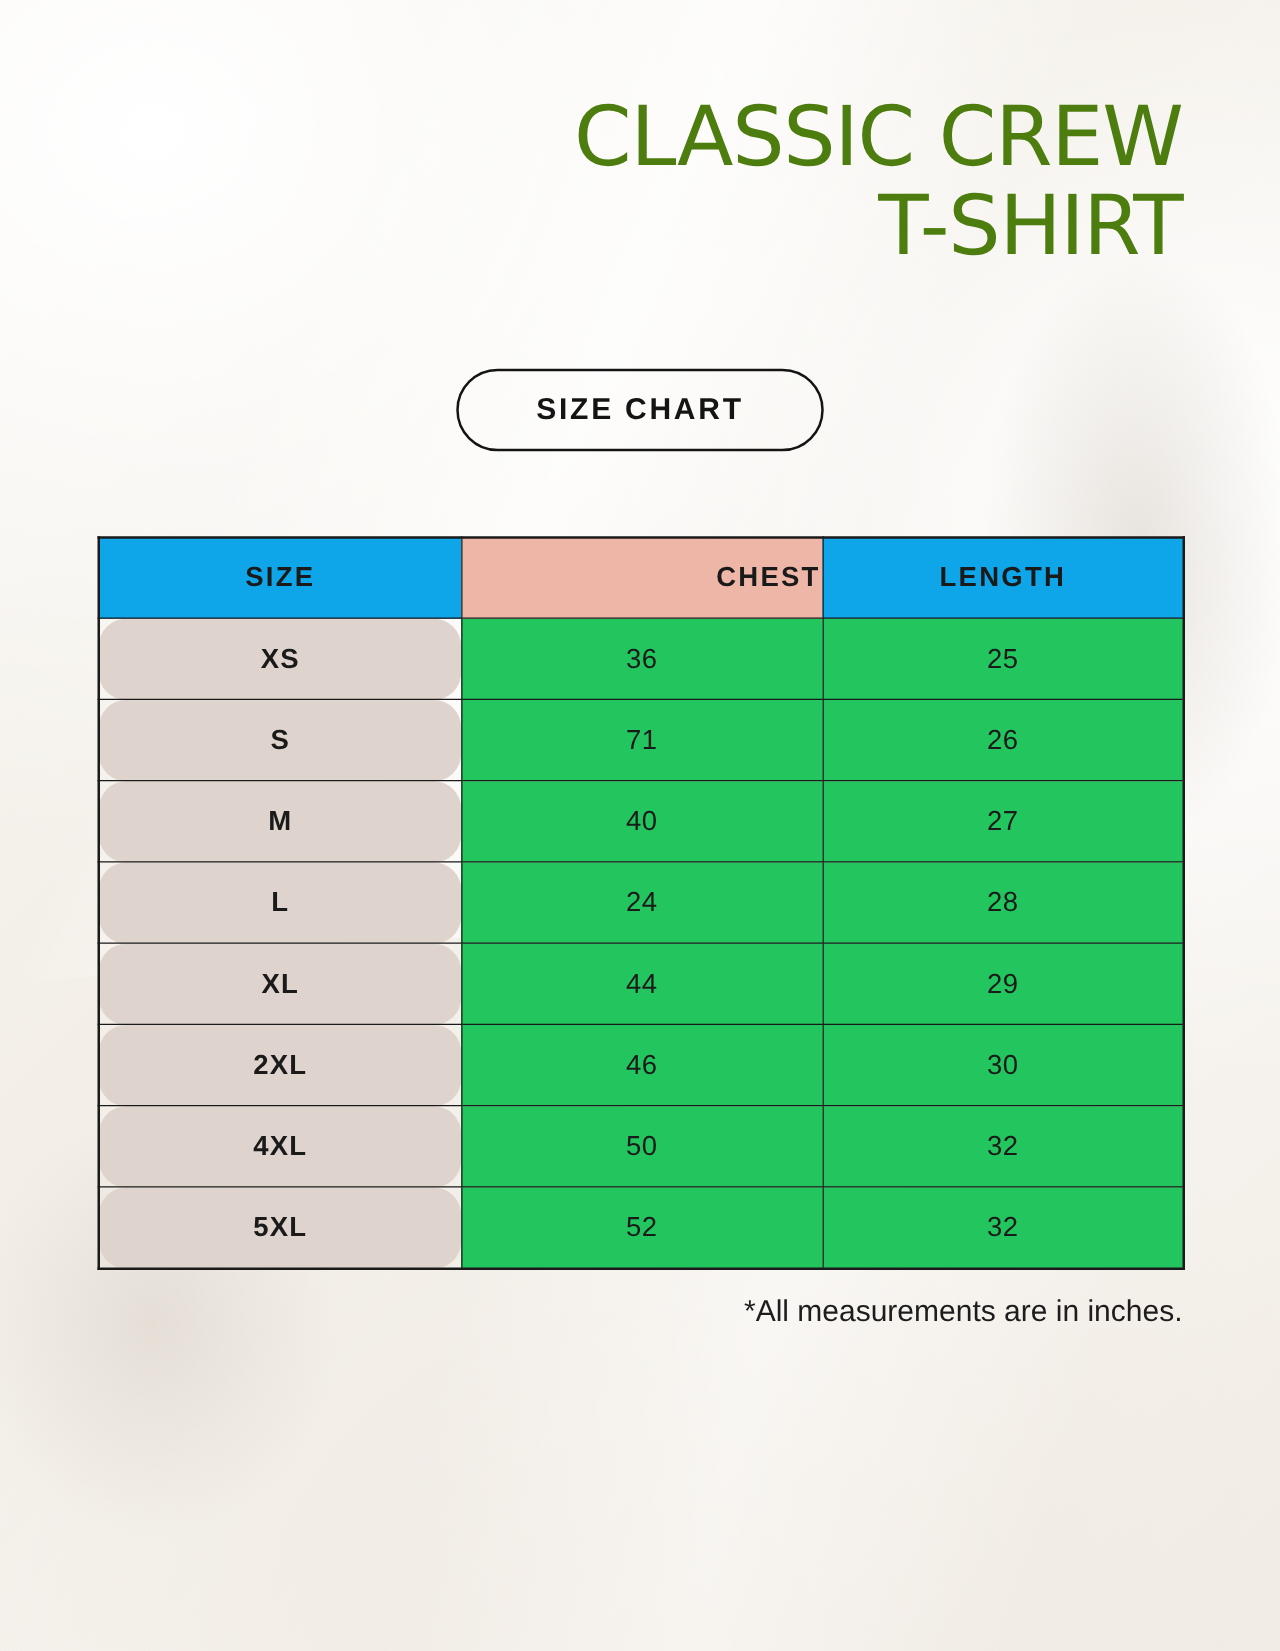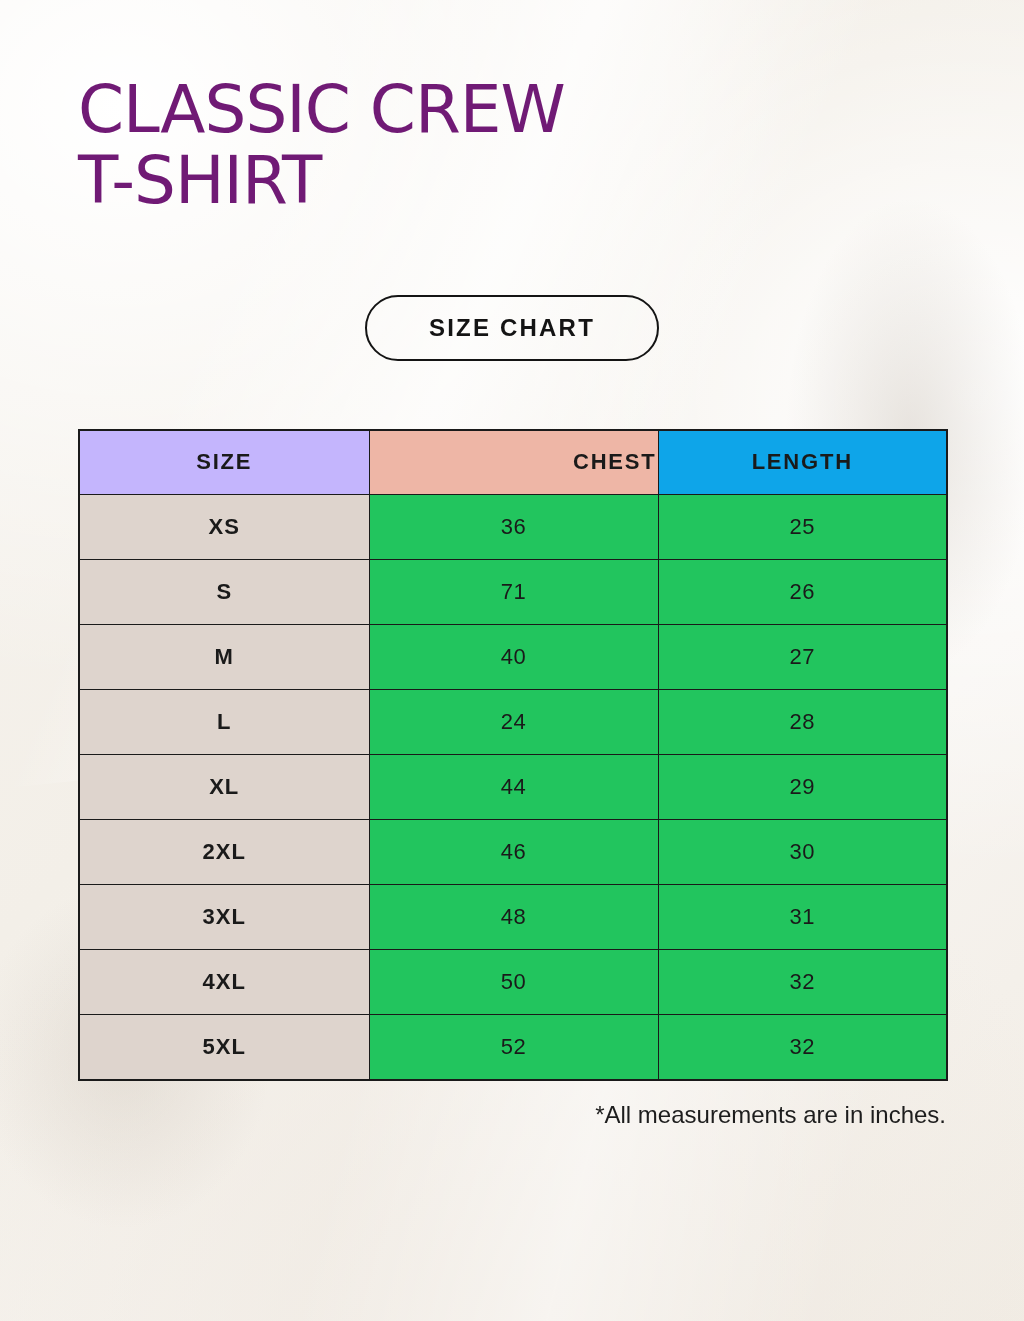--- a/index.html
+++ b/index.html
@@ -68,26 +68,26 @@
 
   .page {
     position: relative;
     z-index: 2;
     width: 1024px;
     height: 1321px;
     padding: 0 78px;
   }
 
   .title {
-    text-align: left;
+    text-align: right;
     font-size: 66px;
     line-height: 1.08;
     letter-spacing: -1px;
     font-weight: 400;
-    color: #701a75;
+    color: #4d7c0f;
     margin: 0;
     padding-top: 74px;
     font-family: "DejaVu Sans", sans-serif;
   }
   .title .line2 { display: block; }
 
   .badge-wrap {
     display: flex;
     justify-content: center;
     margin-top: 78px;
@@ -124,28 +124,29 @@
   table.size-table col.c-size { width: 290px; }
   table.size-table col.c-chest { width: 289px; }
   table.size-table col.c-length { width: 289px; }
 
   thead th {
     font-weight: 700;
     letter-spacing: 1.8px;
     font-size: 21px;
     height: 72px;
   }
-  thead th.h-size { background: #c4b5fd; }
+  thead th.h-size { background: #0ea5e9; }
   thead th.h-chest { background: #eeb6a6; text-align: right; }
   thead th.h-length { background: #0ea5e9; }
 
   tbody td.c1 {
     background: #ded4cd;
     font-weight: 700;
     letter-spacing: 1px;
+    border-radius: 22px;
   }
   tbody td.c2, tbody td.c3 {
     background: #22c55e;
     font-weight: 400;
     letter-spacing: 0.5px;
   }
 
   .footnote {
     width: 868px;
     text-align: right;
@@ -213,25 +214,20 @@
           <td class="c1">XL</td>
           <td class="c2">44</td>
           <td class="c3">29</td>
         </tr>
         <tr>
           <td class="c1">2XL</td>
           <td class="c2">46</td>
           <td class="c3">30</td>
         </tr>
         <tr>
-          <td class="c1">3XL</td>
-          <td class="c2">48</td>
-          <td class="c3">31</td>
-        </tr>
-        <tr>
           <td class="c1">4XL</td>
           <td class="c2">50</td>
           <td class="c3">32</td>
         </tr>
         <tr>
           <td class="c1">5XL</td>
           <td class="c2">52</td>
           <td class="c3">32</td>
         </tr>
       </tbody>

